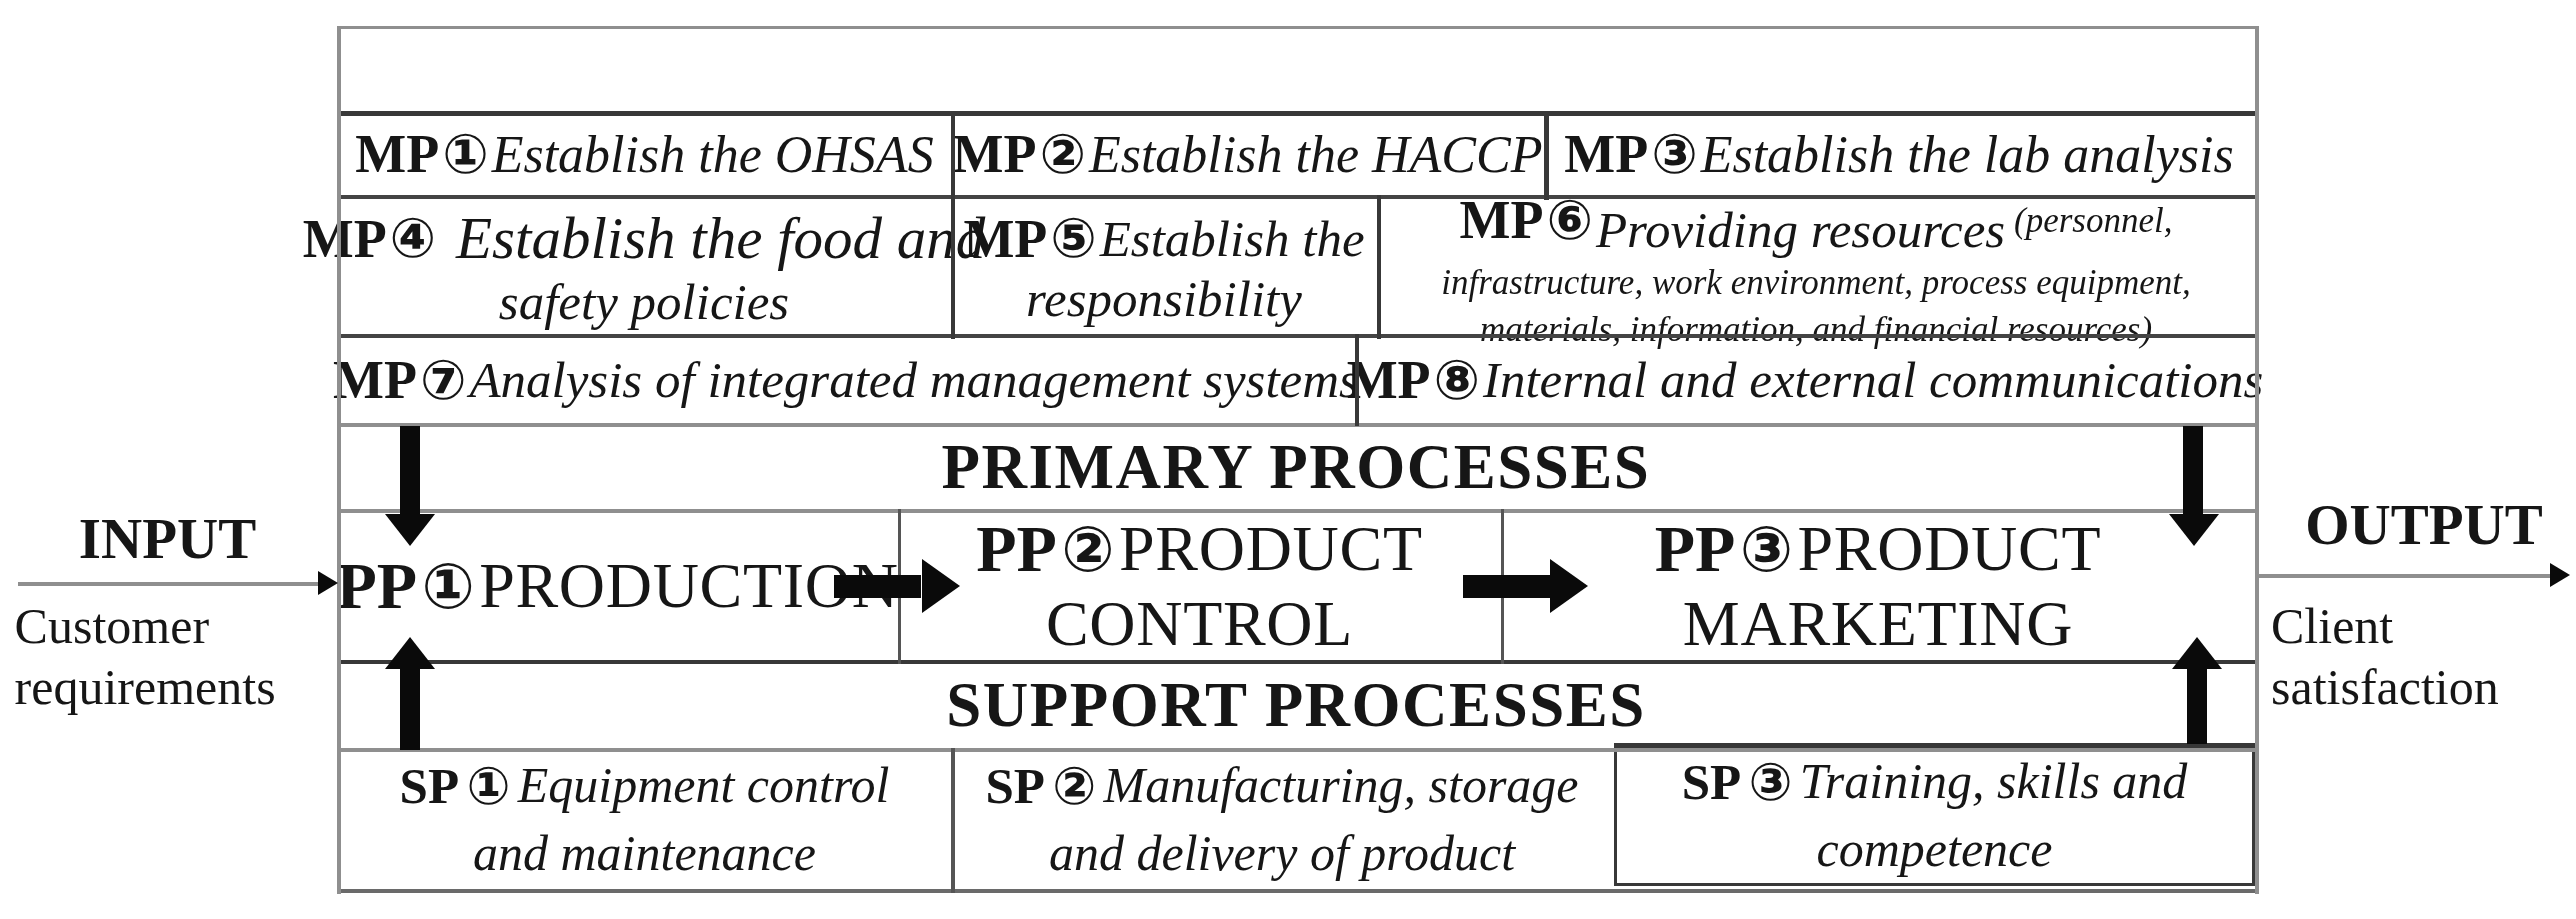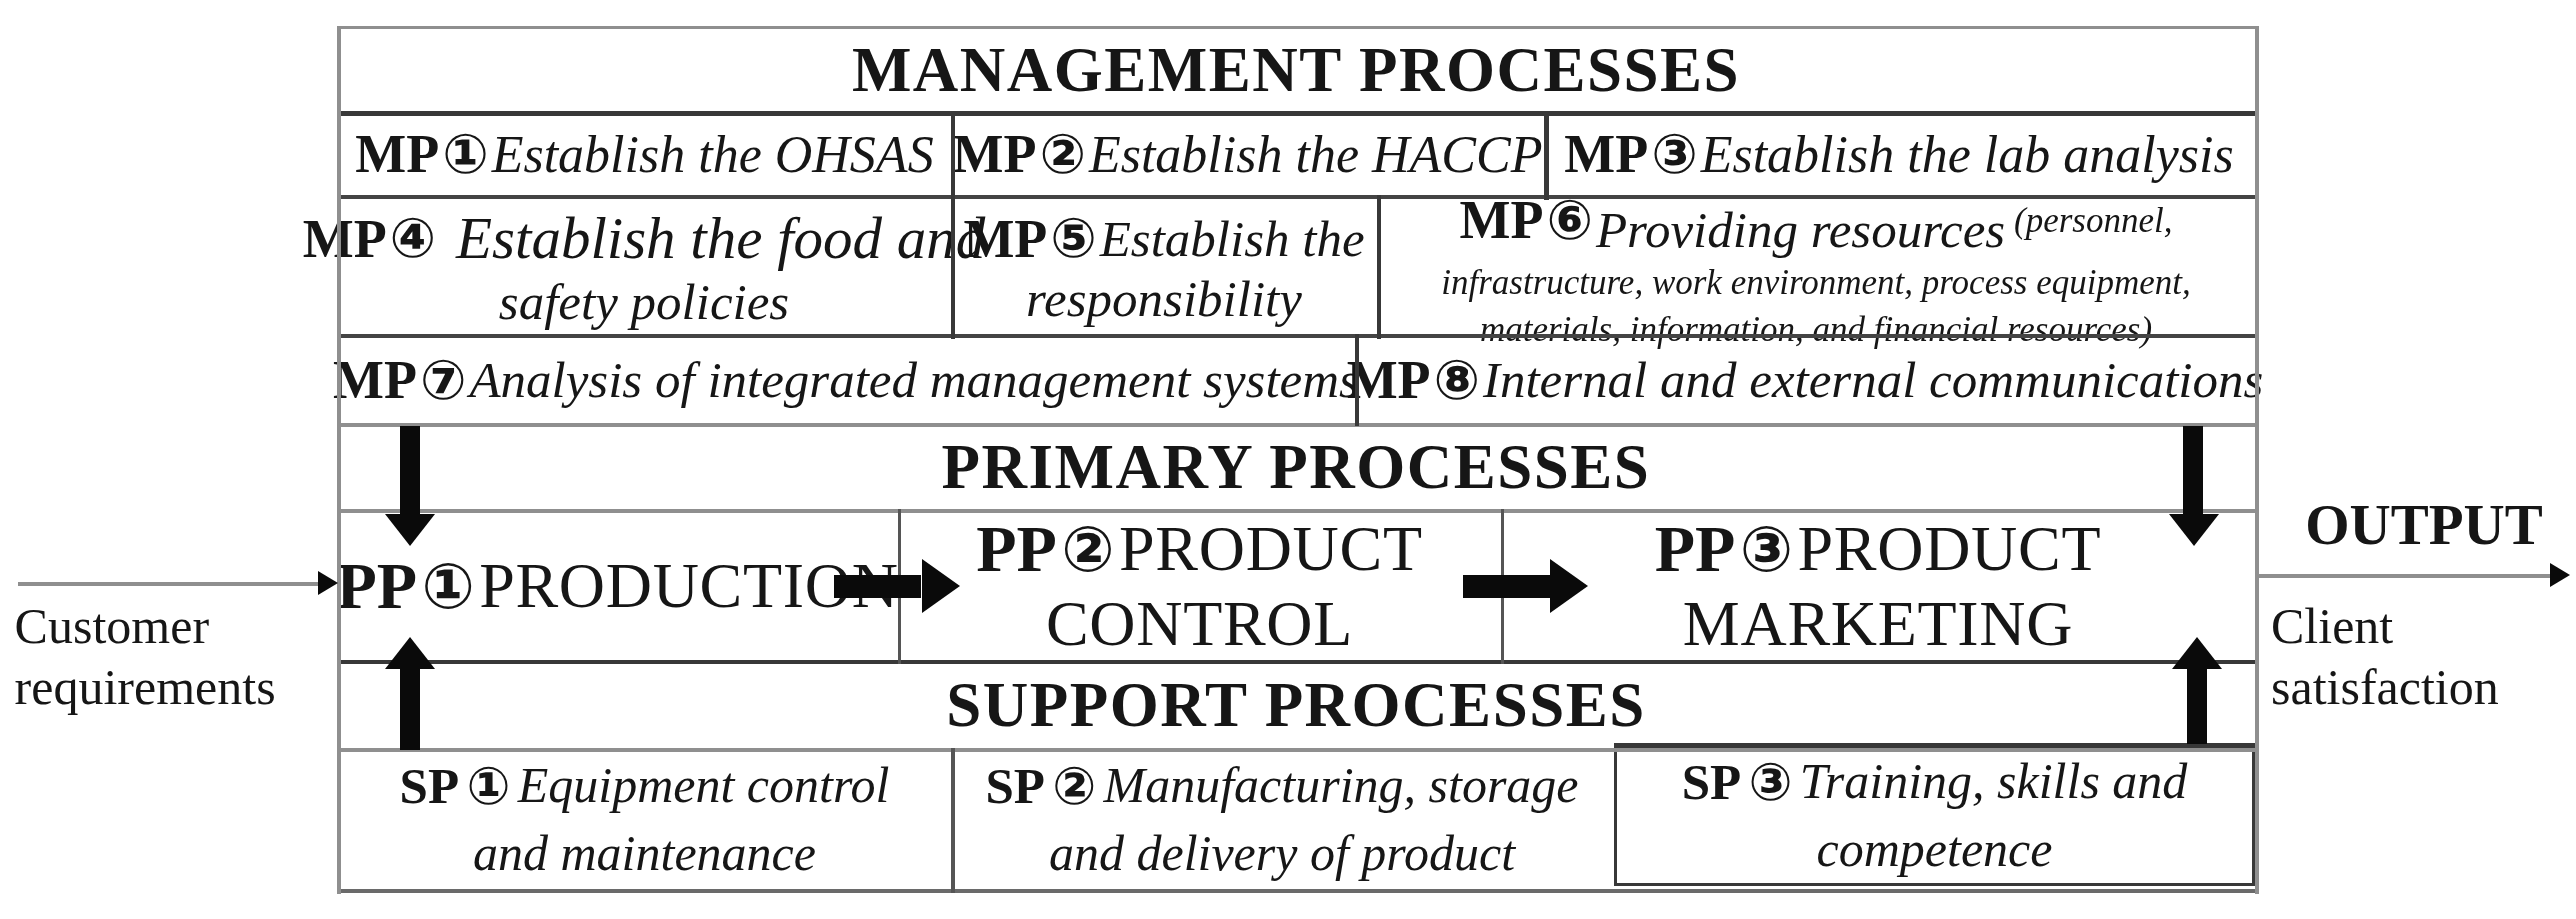--- a/index.html
+++ b/index.html
@@ -25,23 +25,20 @@
   .shaft{position:absolute;background:#0a0a0a;}
   .tri{position:absolute;width:0;height:0;}
   .sidehead{position:absolute;text-align:center;font-weight:700;font-size:57px;}
   .sidesub{position:absolute;font-size:50px;line-height:1.22;}
 </style>
 </head>
 <body>
 
 <div id="canvas">
 
-  <div class="cell hdr" style="left:337px;top:29px;width:1918px;height:82px;">
-    <span>MANAGEMENT PROCESSES</span>
-  </div>
 
   <div class="cell" style="left:337px;top:114px;width:615px;height:80px;">
     <span class="pfx">MP</span>
       <span class="circ">①</span>
       <span class="itx">Establish the OHSAS</span>
   </div>
   <div class="cell" style="left:951px;top:114px;width:593px;height:80px;">
     <span class="pfx">MP</span>
       <span class="circ">②</span>
       <span class="itx">Establish the HACCP</span>
@@ -198,20 +195,23 @@
 
   <div class="tri" style="left:2172px;top:637px;border-left:25px solid transparent;border-right:25px solid transparent;border-bottom:32px solid #0a0a0a;"></div>
   <div class="shaft" style="left:2187px;top:667px;width:19.7px;height:77px;"></div>
 
   <div class="shaft" style="left:834px;top:575px;width:87px;height:23px;"></div>
   <div class="tri" style="left:922px;top:559px;border-top:27px solid transparent;border-bottom:27px solid transparent;border-left:38px solid #0a0a0a;"></div>
 
   <div class="shaft" style="left:1463px;top:575px;width:87px;height:23px;"></div>
   <div class="tri" style="left:1550px;top:559px;border-top:27px solid transparent;border-bottom:27px solid transparent;border-left:38px solid #0a0a0a;"></div>
 
+  <div class="sidehead" style="left:22px;top:506px;width:291px;">
+    <span>INPUT</span>
+  </div>
   <div class="hline" style="left:18px;top:582px;width:302px;height:3.6px;background:#8f8f8f;"></div>
   <div class="tri" style="left:318px;top:571px;border-top:12.4px solid transparent;border-bottom:12.4px solid transparent;border-left:20.4px solid #0a0a0a;"></div>
   <div class="sidesub" style="left:14.6px;top:596px;width:306px;">
     <div>Customer</div>
     <div>requirements</div>
   </div>
 
   <div class="sidehead" style="left:2279px;top:492px;width:290px;">
     <span>OUTPUT</span>
   </div>

